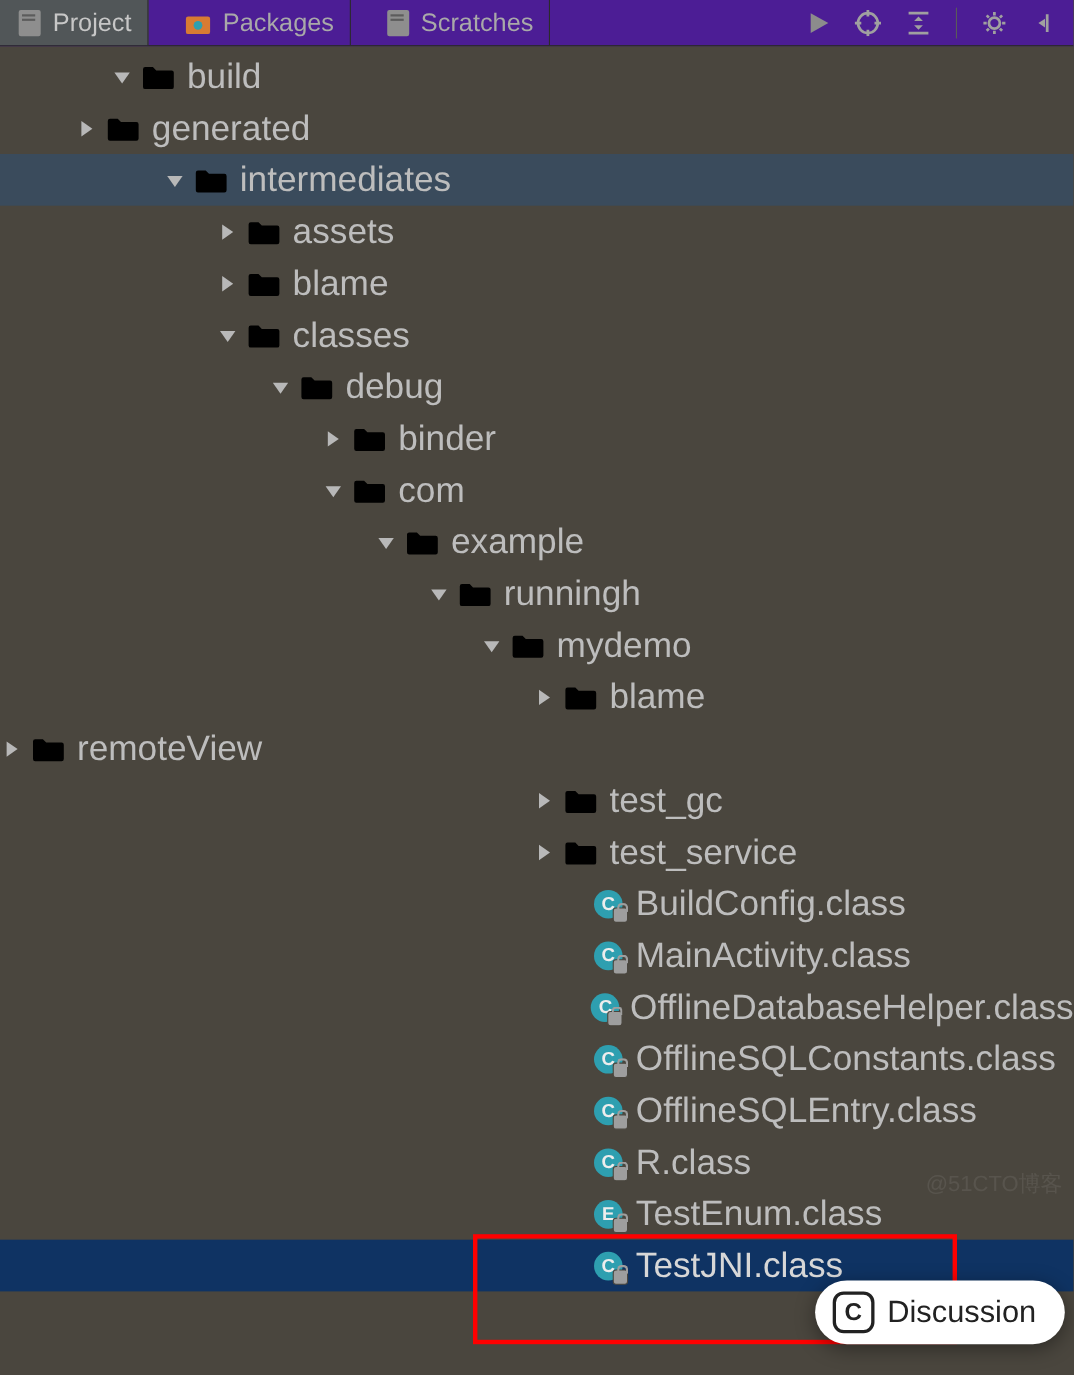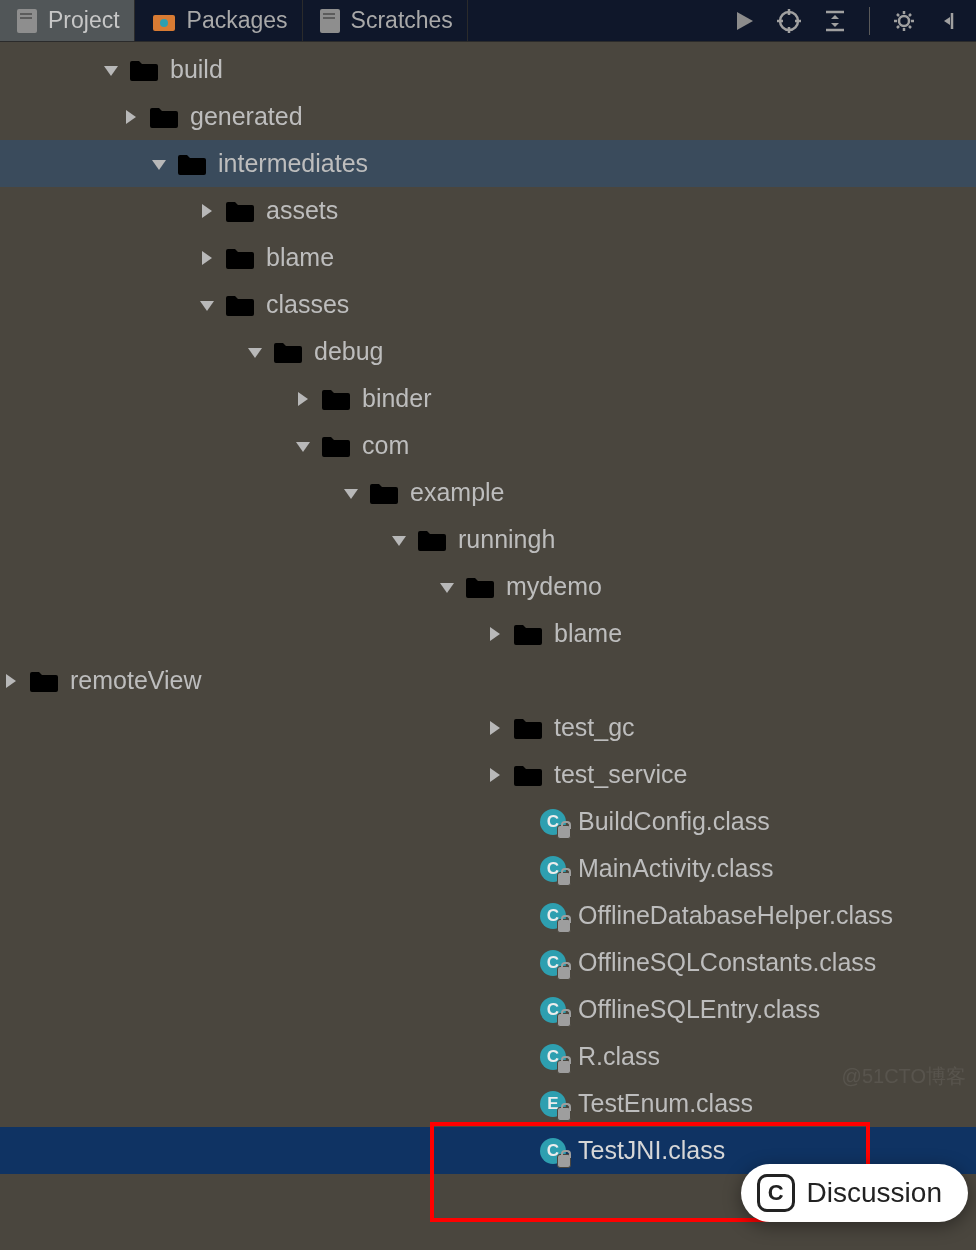--- a/index.html
+++ b/index.html
@@ -10,22 +10,23 @@
     font-size: 24px;
     color: #BDBDBD;
     overflow: hidden;
     position: relative;
   }
   
   .tabbar {
     display: flex;
     align-items: stretch;
     height: 42px;
-    background: #0f172a;
+    background: #4c1d95;
     border-bottom: 1px solid #2B2B2B;
+    gap: 16px;
   }
   .tab {
     display: flex;
     align-items: center;
     gap: 8px;
     padding: 0 14px;
     color: #A9A9A9;
     font-size: 23px;
     cursor: pointer;
     border-right: 1px solid #2B2B2B;
@@ -69,21 +70,21 @@
     display: inline-flex;
     align-items:center; justify-content:center;
     margin-right: 6px;
   }
   .arrow svg { display:block; }
   .spacer-arrow { width:28px; display:inline-block; }
   .node-icon {
     display:inline-flex;
     margin-right: 10px;
   }
-  .label { font-size: 25px; }
+  .label { font-size: 32px; }
   
   .class-icon {
     width:28px; height:28px;
     position: relative;
   }
   .class-circle {
     width:26px; height:26px;
     border-radius:50%;
     background:#2E9FB0;
     color:#EDEDED;
@@ -257,21 +258,21 @@
         </svg>
       </span>
     <span class="node-icon folder-grey">
         <svg width="32" height="26">
           <use href="#folder"></use>
         </svg>
       </span>
     <span class="label">build</span>
   </div>
 
-  <div class="row" style="padding-left:120px">
+  <div class="row" style="padding-left:68px">
     <span class="arrow">
         <svg width="18" height="18">
           <use href="#arrow-right"></use>
         </svg>
       </span>
     <span class="node-icon folder-grey">
         <svg width="32" height="26">
           <use href="#folder"></use>
         </svg>
       </span>

